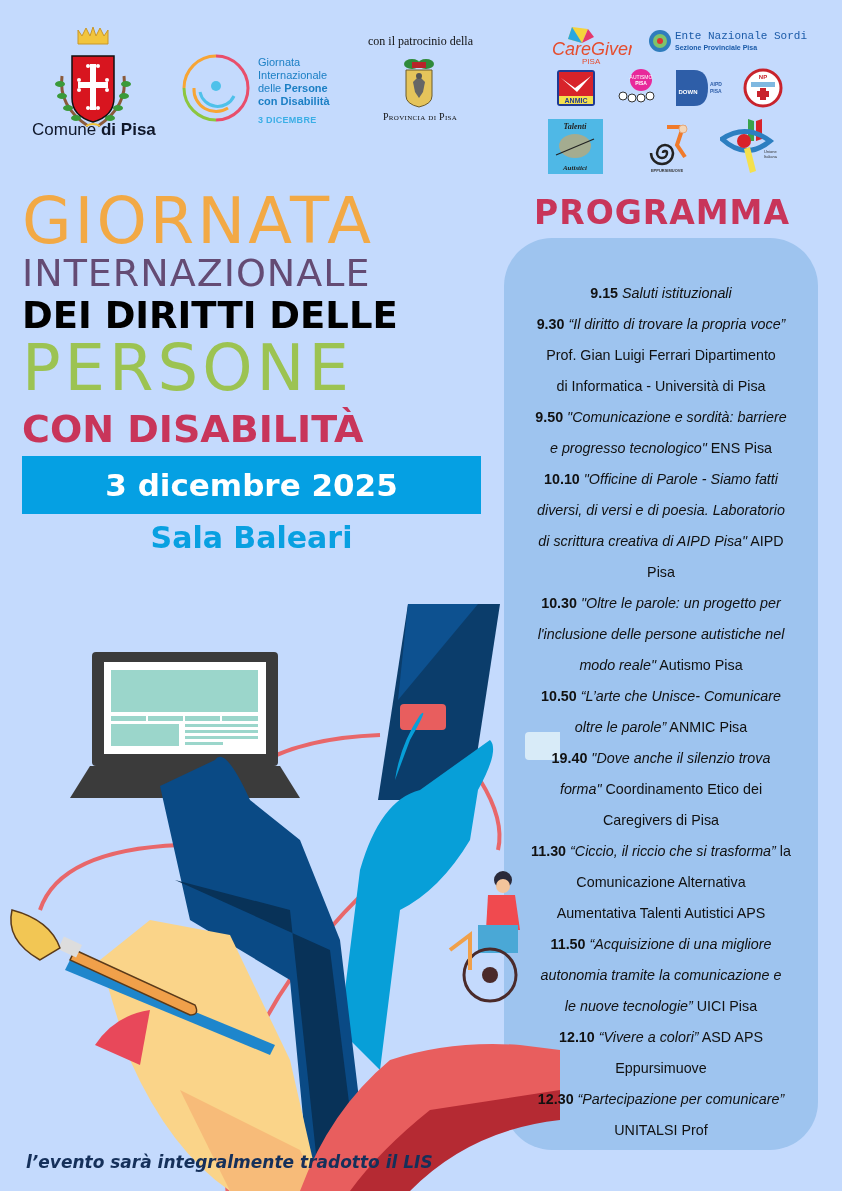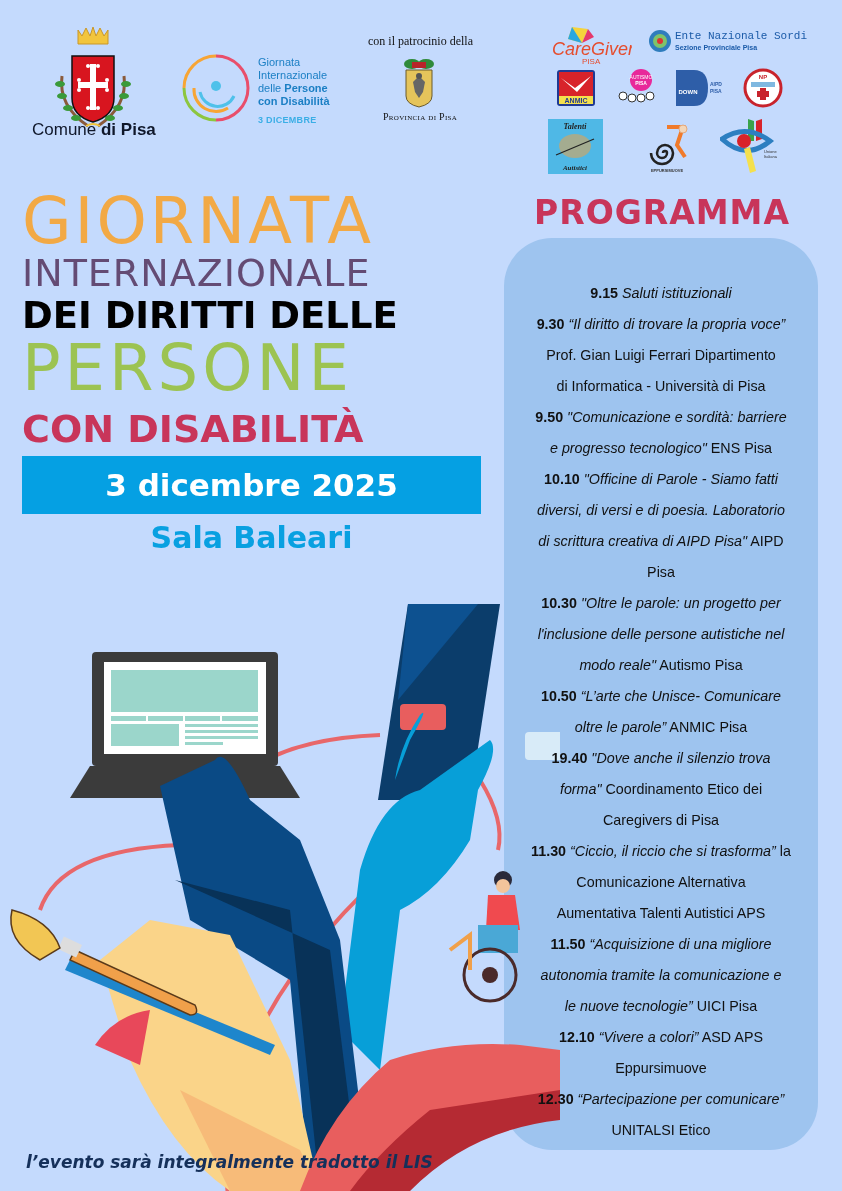--- a/index.html
+++ b/index.html
@@ -223,21 +223,21 @@
     <span class="line"><span>Caregivers di Pisa</span></span>
     <span class="line"><b>11.30 </b><i>“Ciccio, il riccio che si trasforma”</i><span> la</span></span>
     <span class="line"><span>Comunicazione Alternativa</span></span>
     <span class="line"><span>Aumentativa Talenti Autistici APS</span></span>
     <span class="line"><b>11.50 </b><i>“Acquisizione di una migliore</i></span>
     <span class="line"><i>autonomia tramite la comunicazione e</i></span>
     <span class="line"><i>le nuove tecnologie”</i><span> UICI Pisa</span></span>
     <span class="line"><b>12.10 </b><i>“Vivere a colori”</i><span> ASD APS</span></span>
     <span class="line"><span>Eppursimuove</span></span>
     <span class="line"><b>12.30 </b><i>“Partecipazione per comunicare”</i></span>
-    <span class="line"><span>UNITALSI Etico</span></span>
+    <span class="line"><span>UNITALSI Prof</span></span>
   </div>
 
 <div class="abs illus">
   <svg width="560" height="601" viewBox="0 0 560 601">
 
     <path d="M230 620 Q200 440 410 260" stroke="#e8676a" stroke-width="4" fill="none"></path>
     <path d="M40 320 Q60 260 180 255 Q210 250 225 250" stroke="#e8676a" stroke-width="4" fill="none"></path>
     <path d="M215 220 Q250 150 380 145" stroke="#e8676a" stroke-width="4" fill="none"></path>
     <path d="M480 190 Q505 230 498 260" stroke="#e8676a" stroke-width="4" fill="none"></path>
 

